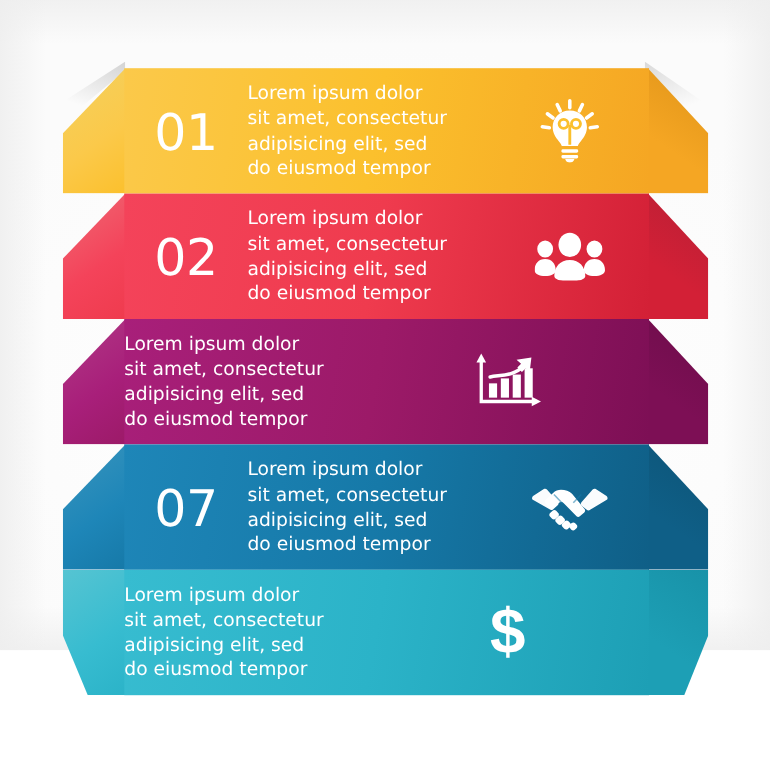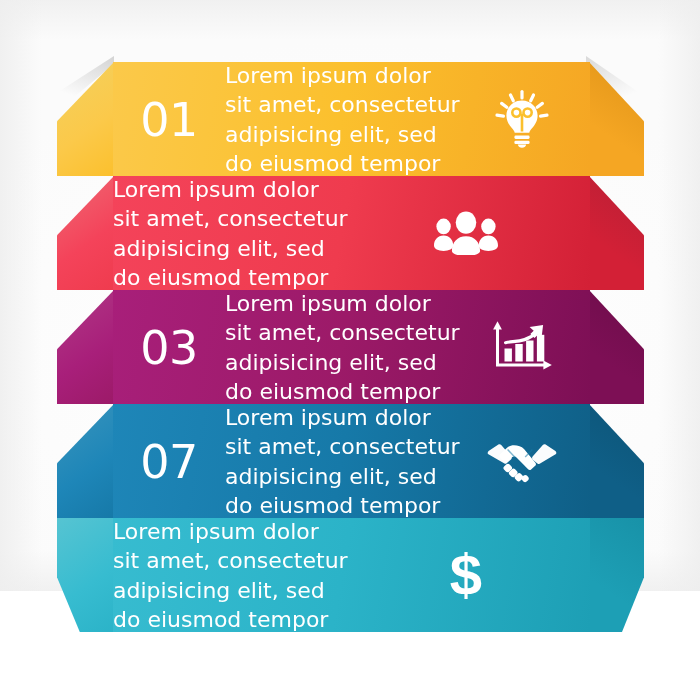--- a/index.html
+++ b/index.html
@@ -145,21 +145,21 @@
     font-size: 46px;
     font-weight: 400;
     letter-spacing: -0.5px;
     line-height: 1;
     padding-top: 2px;
   }
 
   .desc {
     flex: 0 0 226px;
     color: #ffffff;
-    font-size: 22px;
+    font-size: 17px;
     line-height: 1.33;
     padding-top: 1px;
   }
   .desc span { display: block; white-space: nowrap; }
 
   .ico {
     flex: 1 1 auto;
     display: flex;
     align-items: center;
     justify-content: center;
@@ -218,20 +218,21 @@
       </svg>
             </div>
           </div>
         </div>
       </div>
       <div class="band step" style="top: 176px; z-index: 11;">
         <div class="wing-l" style="background: linear-gradient(145deg, rgb(239, 106, 117) 0%, rgb(244, 67, 90) 58%, rgb(239, 59, 78) 100%);"></div>
         <div class="wing-r" style="background: linear-gradient(215deg, rgb(184, 31, 53) 0%, rgb(211, 32, 54) 65%, rgb(211, 32, 54) 100%);"></div>
         <div class="body" style="background: linear-gradient(100deg, rgb(244, 67, 90) 0%, rgb(239, 59, 78) 48%, rgb(211, 32, 54) 100%);">
           <div class="row">
+            <div class="num">02</div>
             <div class="desc">
               <span>Lorem ipsum dolor</span>
               <span>sit amet, consectetur</span>
               <span>adipisicing elit, sed</span>
               <span>do eiusmod tempor</span>
             </div>
             <div class="ico">
               <svg width="64" height="44" viewBox="0 0 64 44" fill="#ffffff" aria-hidden="true">
         <ellipse cx="9.6" cy="15.4" rx="7.2" ry="7.8"></ellipse>
         <path d="M9.6 24.4c-6 0-9.6 4.3-9.6 10.2 0 3.4 4.3 5.4 9.6 5.4s9.6-2 9.6-5.4c0-5.9-3.6-10.2-9.6-10.2z"></path>
@@ -242,21 +243,20 @@
       </svg>
             </div>
           </div>
         </div>
       </div>
       <div class="band step" style="top: 290px; z-index: 12;">
         <div class="wing-l" style="background: linear-gradient(145deg, rgb(177, 58, 134) 0%, rgb(168, 31, 122) 58%, rgb(156, 26, 104) 100%);"></div>
         <div class="wing-r" style="background: linear-gradient(215deg, rgb(109, 13, 74) 0%, rgb(125, 15, 85) 65%, rgb(125, 15, 85) 100%);"></div>
         <div class="body" style="background: linear-gradient(100deg, rgb(168, 31, 122) 0%, rgb(156, 26, 104) 48%, rgb(125, 15, 85) 100%);">
           <div class="row">
-            <div class="num">03</div>
             <div class="desc">
               <span>Lorem ipsum dolor</span>
               <span>sit amet, consectetur</span>
               <span>adipisicing elit, sed</span>
               <span>do eiusmod tempor</span>
             </div>
             <div class="ico">
               <svg width="62" height="54" viewBox="0 0 62 54" fill="#ffffff" aria-hidden="true">
         <g stroke="#ffffff" stroke-width="3" fill="none" stroke-linecap="square">
           <path d="M6.5 6.5V45h49"></path>

